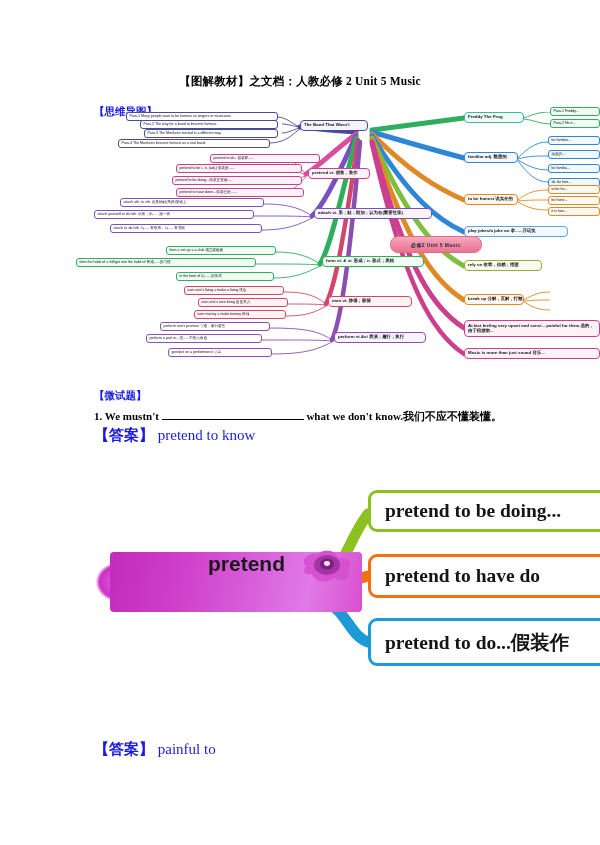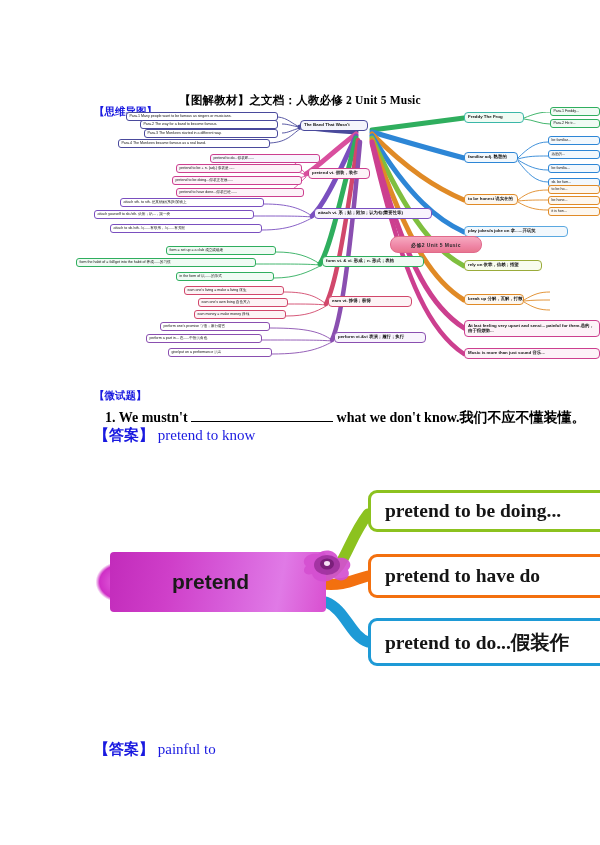--- a/index.html
+++ b/index.html
@@ -14,21 +14,20 @@
   }
   .page { position: absolute; inset: 0; background:#fff; }
 
   
   .doc-title {
     position: absolute; top: 74px; left: 0; width: 600px;
     text-align: center;
     font-family: "Liberation Serif", serif;
     font-weight: bold; font-size: 11.5px; color: #000;
     letter-spacing: 0.2px;
-    margin-top: 19px;
   }
   .section-head {
     position: absolute; left: 94px;
     font-family: "Liberation Serif", serif;
     font-weight: bold; font-size: 10.5px; color: #1a1ae0;
   }
   #mindmap-head { top: 105px; }
   #quiz-head    { top: 389px; }
 
   
@@ -89,23 +88,22 @@
     font-weight: bold; font-size: 5px;
     display: flex; align-items: center; justify-content: center;
     letter-spacing: 0.4px;
     z-index: 6;
   }
 
   
   .q-line {
     position: absolute; left: 94px;
     font-family: "Liberation Serif", serif;
-    font-weight: bold; font-size: 14px; color: #000;
+    font-weight: bold; font-size: 11px; color: #000;
     white-space: nowrap;
-    margin-left: 11px;
   }
   .a-line {
     position: absolute; left: 94px;
     font-family: "Liberation Serif", serif;
     font-size: 15px; color: #1a1ae0;
     white-space: nowrap;
   }
   .a-line .tag { font-weight: bold; }
   .blank-long { display:inline-block; width:142px; border-bottom:1.3px solid #000; }
   .blank-mid  { display:inline-block; width:66px;  border-bottom:1.3px solid #000; }
@@ -120,22 +118,23 @@
   .pretend-map {
     position: absolute; left: 96px; top: 470px;
     width: 504px; height: 230px;
   }
   .pretend-map svg { position:absolute; left:0; top:0; }
   .pretend-center {
     position: absolute;
     left: 14px; top: 82px; width: 216px; height: 60px;
     background: linear-gradient(100deg,#c22bbb 0%, #cf3fc9 28%, #d65ad8 52%, #e07ae6 78%, #d94fd0 100%);
     border-radius: 4px;
-    display:flex; align-items:center;
+    display:flex; align-items:flex-start;
     z-index: 3;
+    padding-left: 36px;
   }
   .pretend-center .lbl {
     font-family:"Liberation Sans", sans-serif;
     font-weight: bold; font-size: 21px; color:#1a1a1a;
     padding-left: 62px;
   }
   .pretend-flare {
     position:absolute; left:0px; top:92px;
     width: 40px; height: 40px;
     background: radial-gradient(ellipse at 60% 50%, #e46be0 0%, #cf2fc6 60%, rgba(200,40,190,0) 72%);

